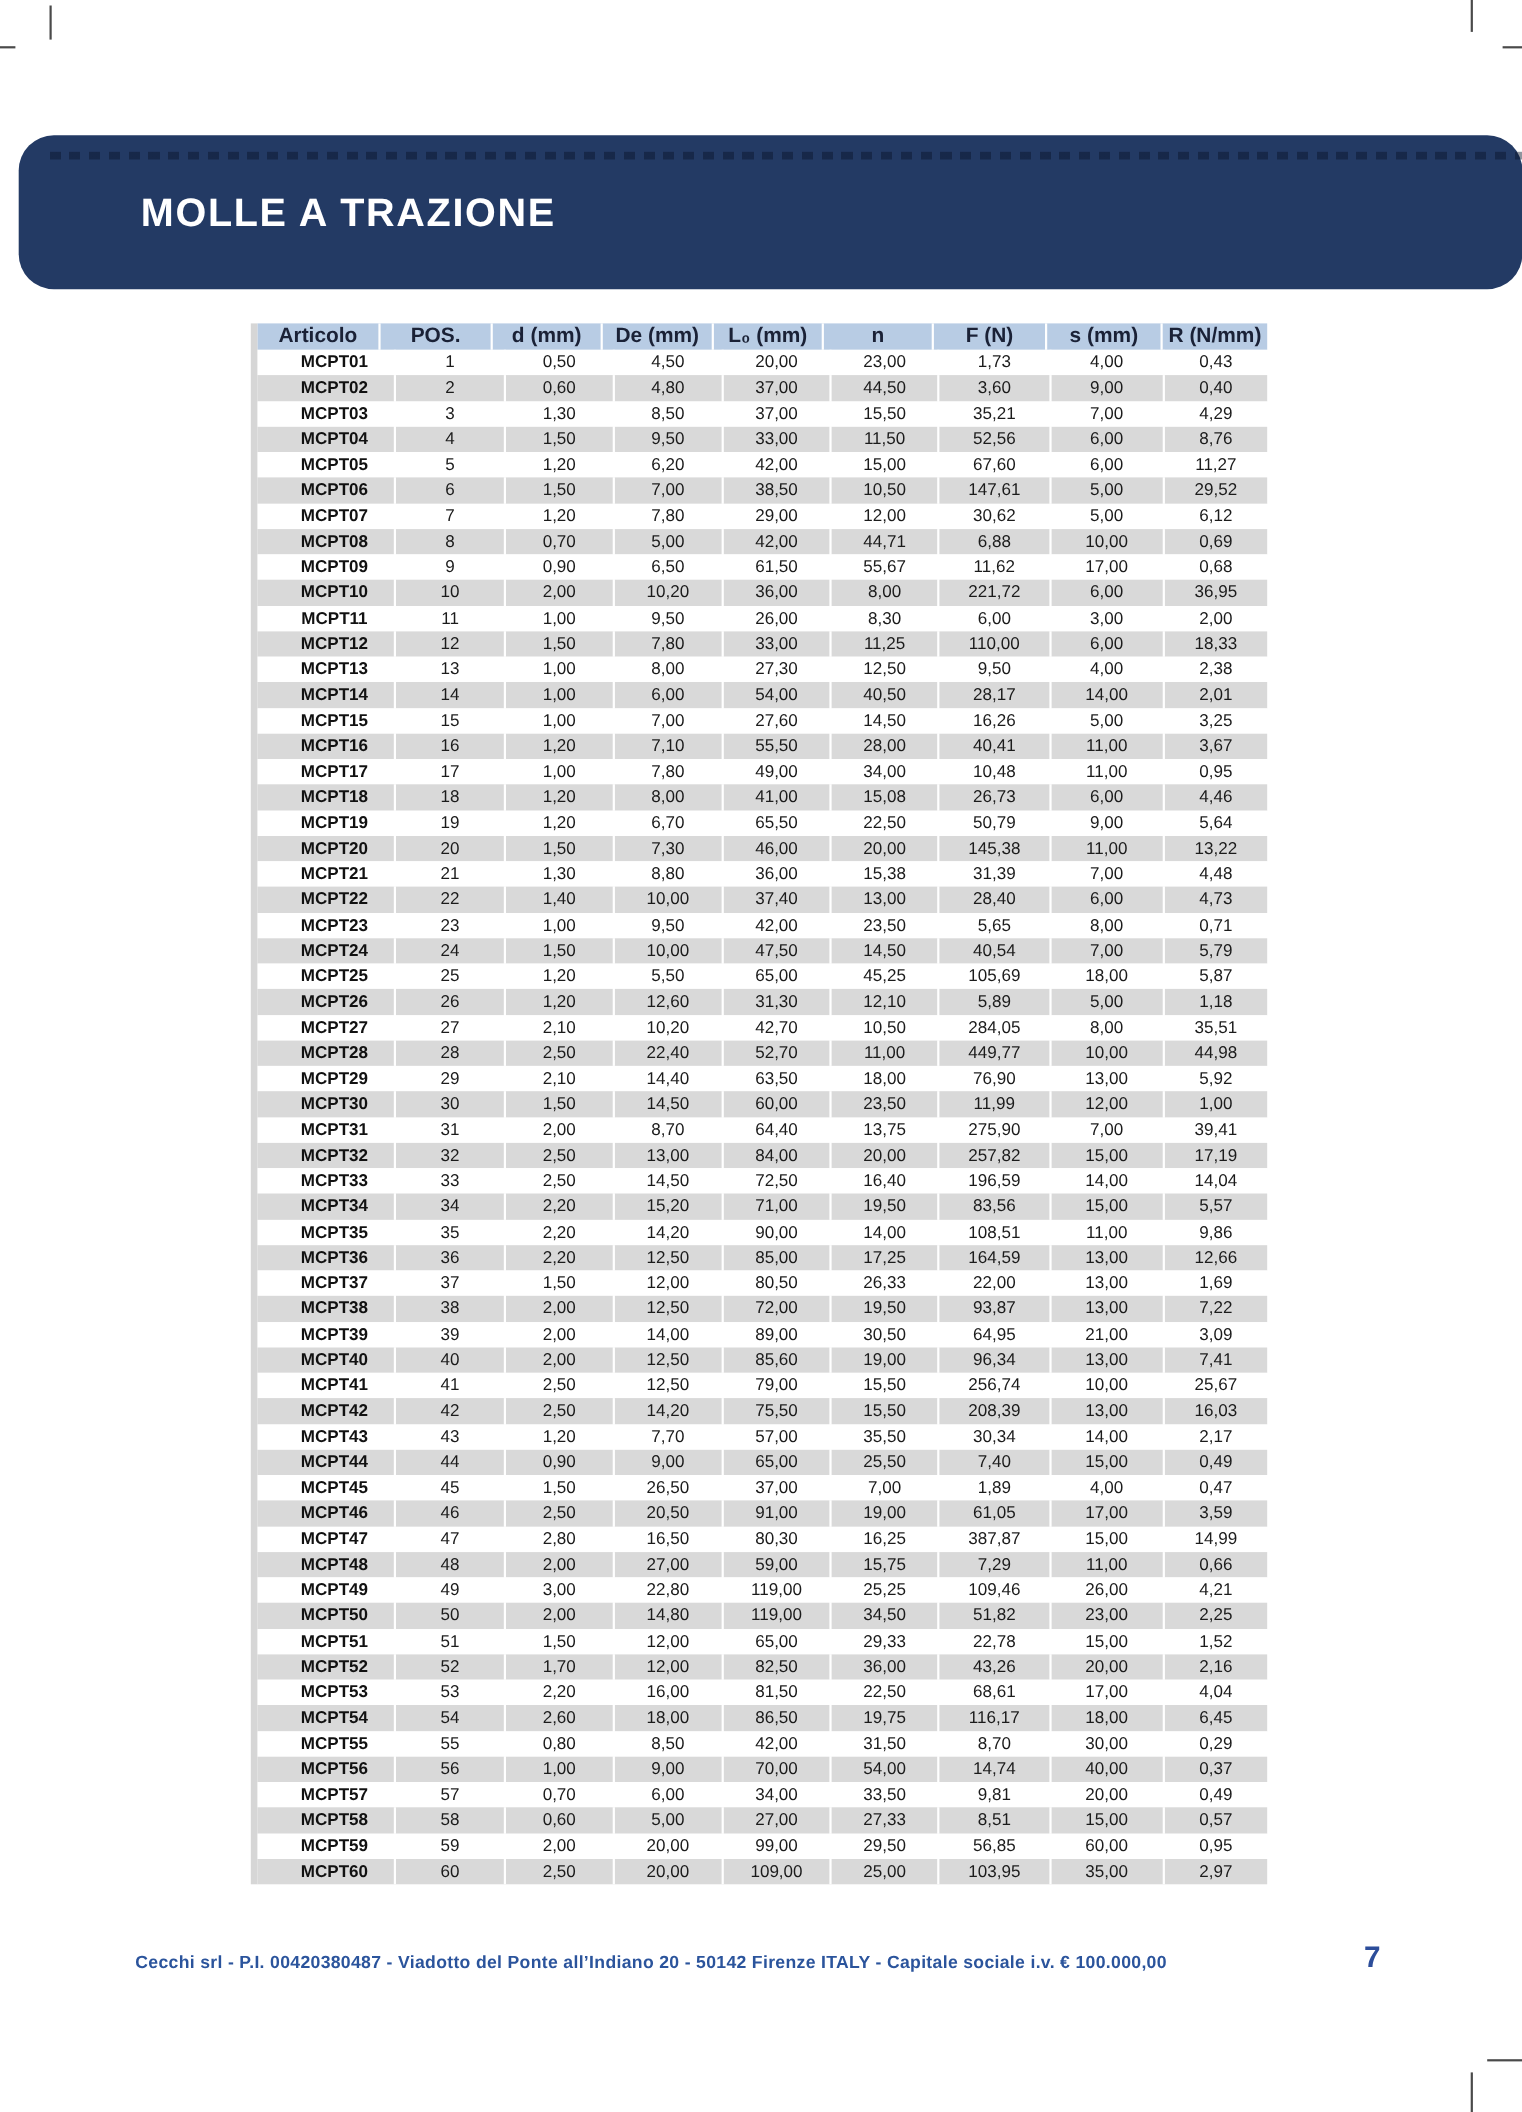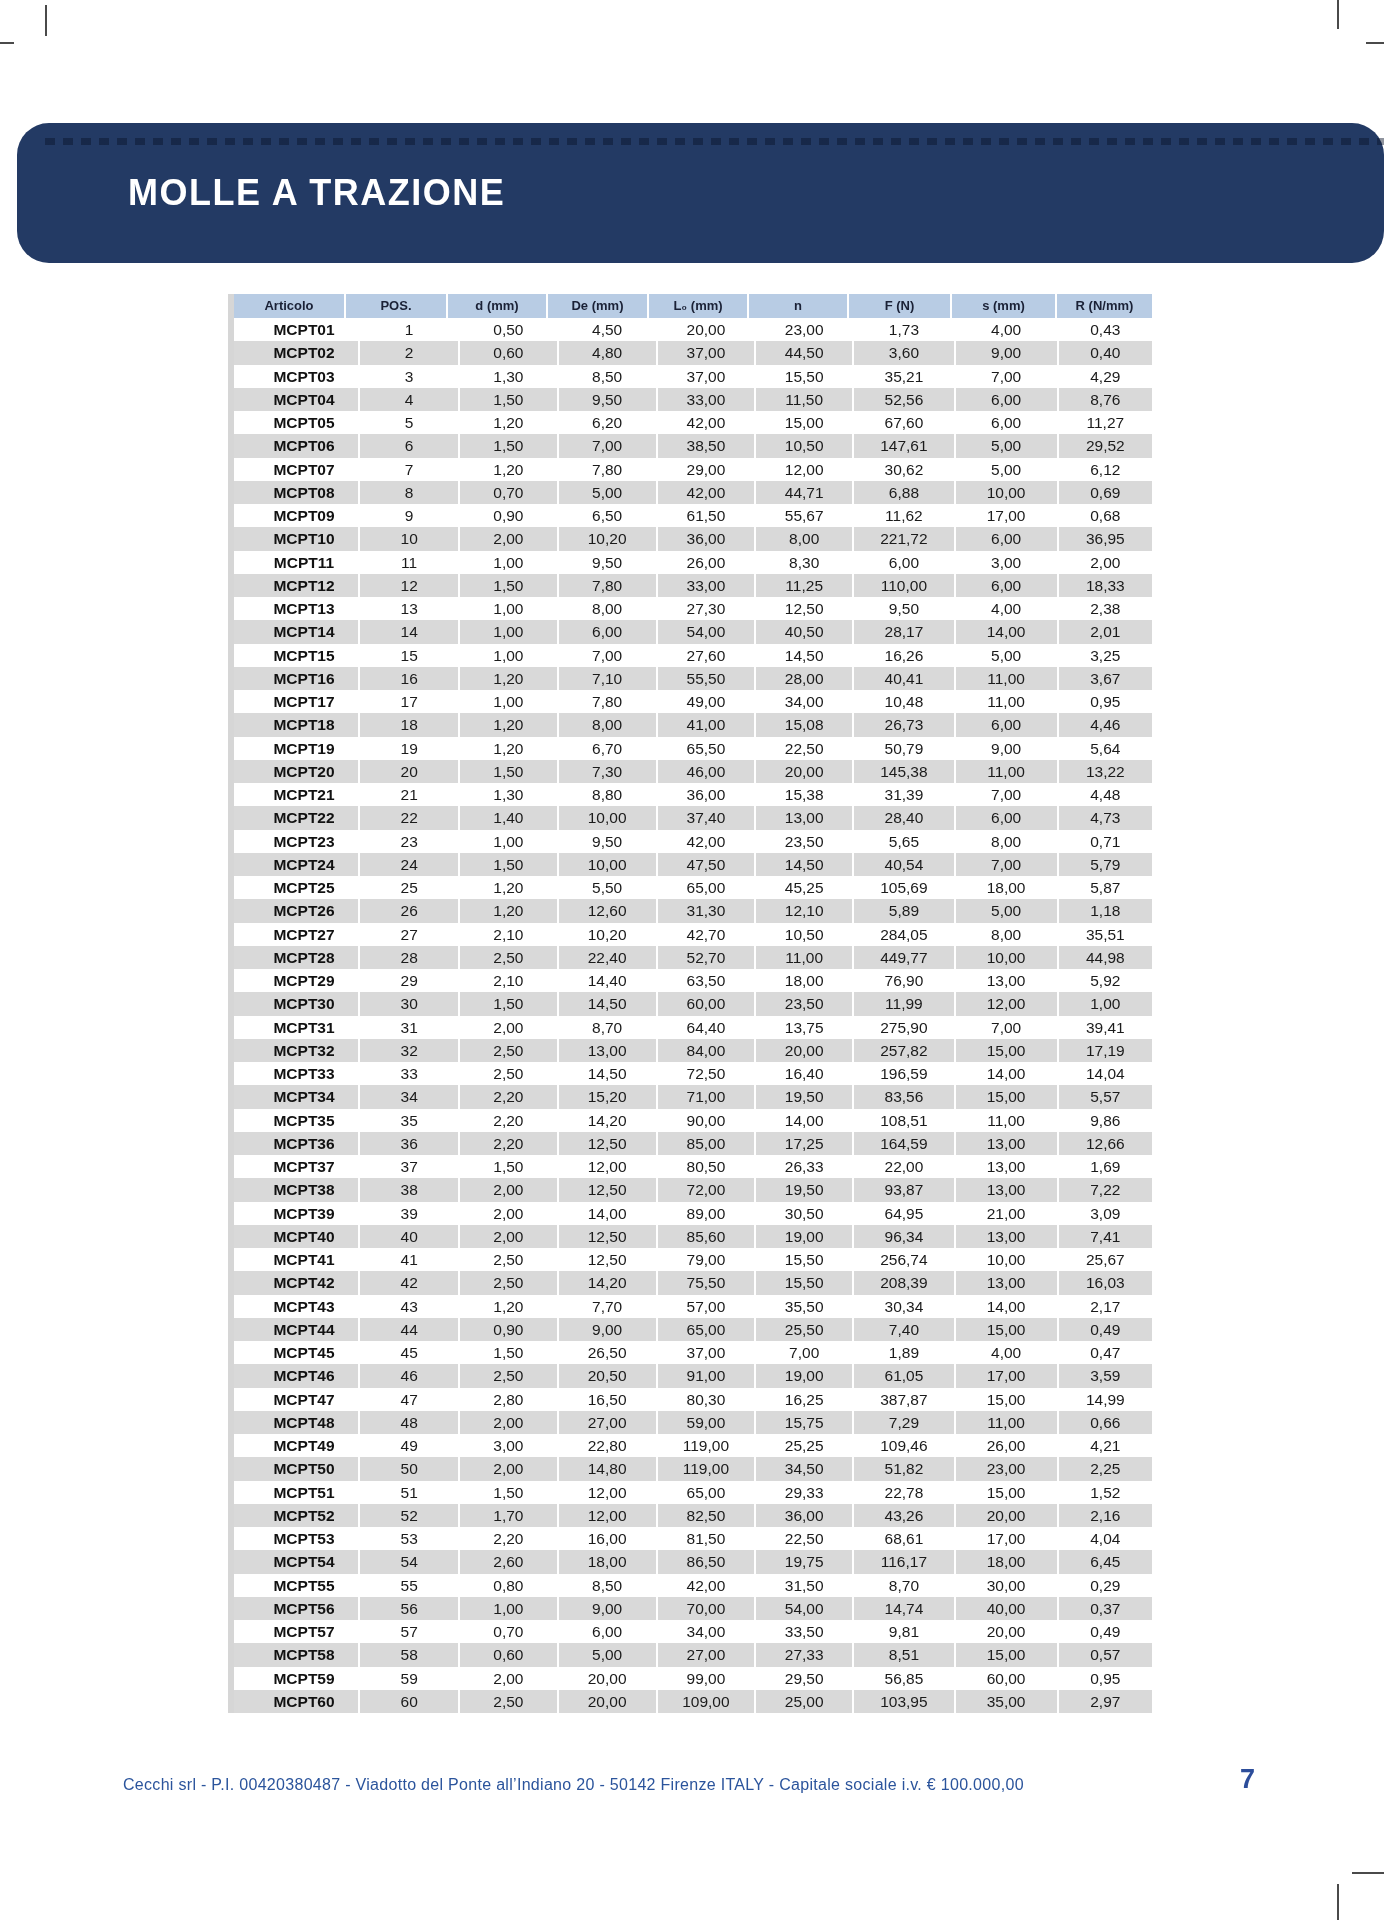--- a/index.html
+++ b/index.html
@@ -42,42 +42,42 @@
     content:""; position:absolute; left:0; top:0; width:6px; height:100%;
     background:#d6d6d6;
   }
   .thead, .tr { display:flex; margin-left:6px; width:918px; }
   .thead { height:24px; background:#b8cce4; }
   .th, .td {
     box-sizing:border-box; text-align:center; overflow:hidden;
     white-space:nowrap;
   }
   .th {
-    font-size:13px; font-weight:bold; color:#1a2136; line-height:24px;
+    font-size:19px; font-weight:bold; color:#1a2136; line-height:24px;
   }
   .tr { height:23.25px; }
   .tr:nth-child(odd)  { background:#ffffff; }
   .tr:nth-child(even) { background:#d9d9d9; }
   .td { font-size:15.5px; color:#1b1b1b; line-height:23.25px; }
   .td:first-child { font-weight:bold; color:#111111;margin-left:16px; }
   .th + .th, .td + .td { border-left:2px solid #ffffff; }
   .th:nth-child(1), .td:nth-child(1) { width:110px; }
   .th:nth-child(2), .td:nth-child(2) { width:102px; }
   .th:nth-child(3), .td:nth-child(3) { width:100px; }
   .th:nth-child(4), .td:nth-child(4) { width:101px; }
   .th:nth-child(5), .td:nth-child(5) { width:100px; }
   .th:nth-child(6), .td:nth-child(6) { width:100px; }
   .th:nth-child(7), .td:nth-child(7) { width:103px; }
   .th:nth-child(8), .td:nth-child(8) { width:105px; }
   .th:nth-child(9), .td:nth-child(9) { width:97px;  }
 
   
   .footer {
     position:absolute; left:123px; top:1776px;
-    color:#2b549c; font-size:16px; font-weight:normal; letter-spacing:0.3px;
+    color:#2b549c; font-size:16px; font-weight:bold; letter-spacing:0.3px;
     white-space:nowrap;
   }
   .page-number {
     position:absolute; left:1240px; top:1764px;
     color:#2c4d9a; font-size:27px; font-weight:bold;
   }
 </style>
 </head>
 <body>
 

